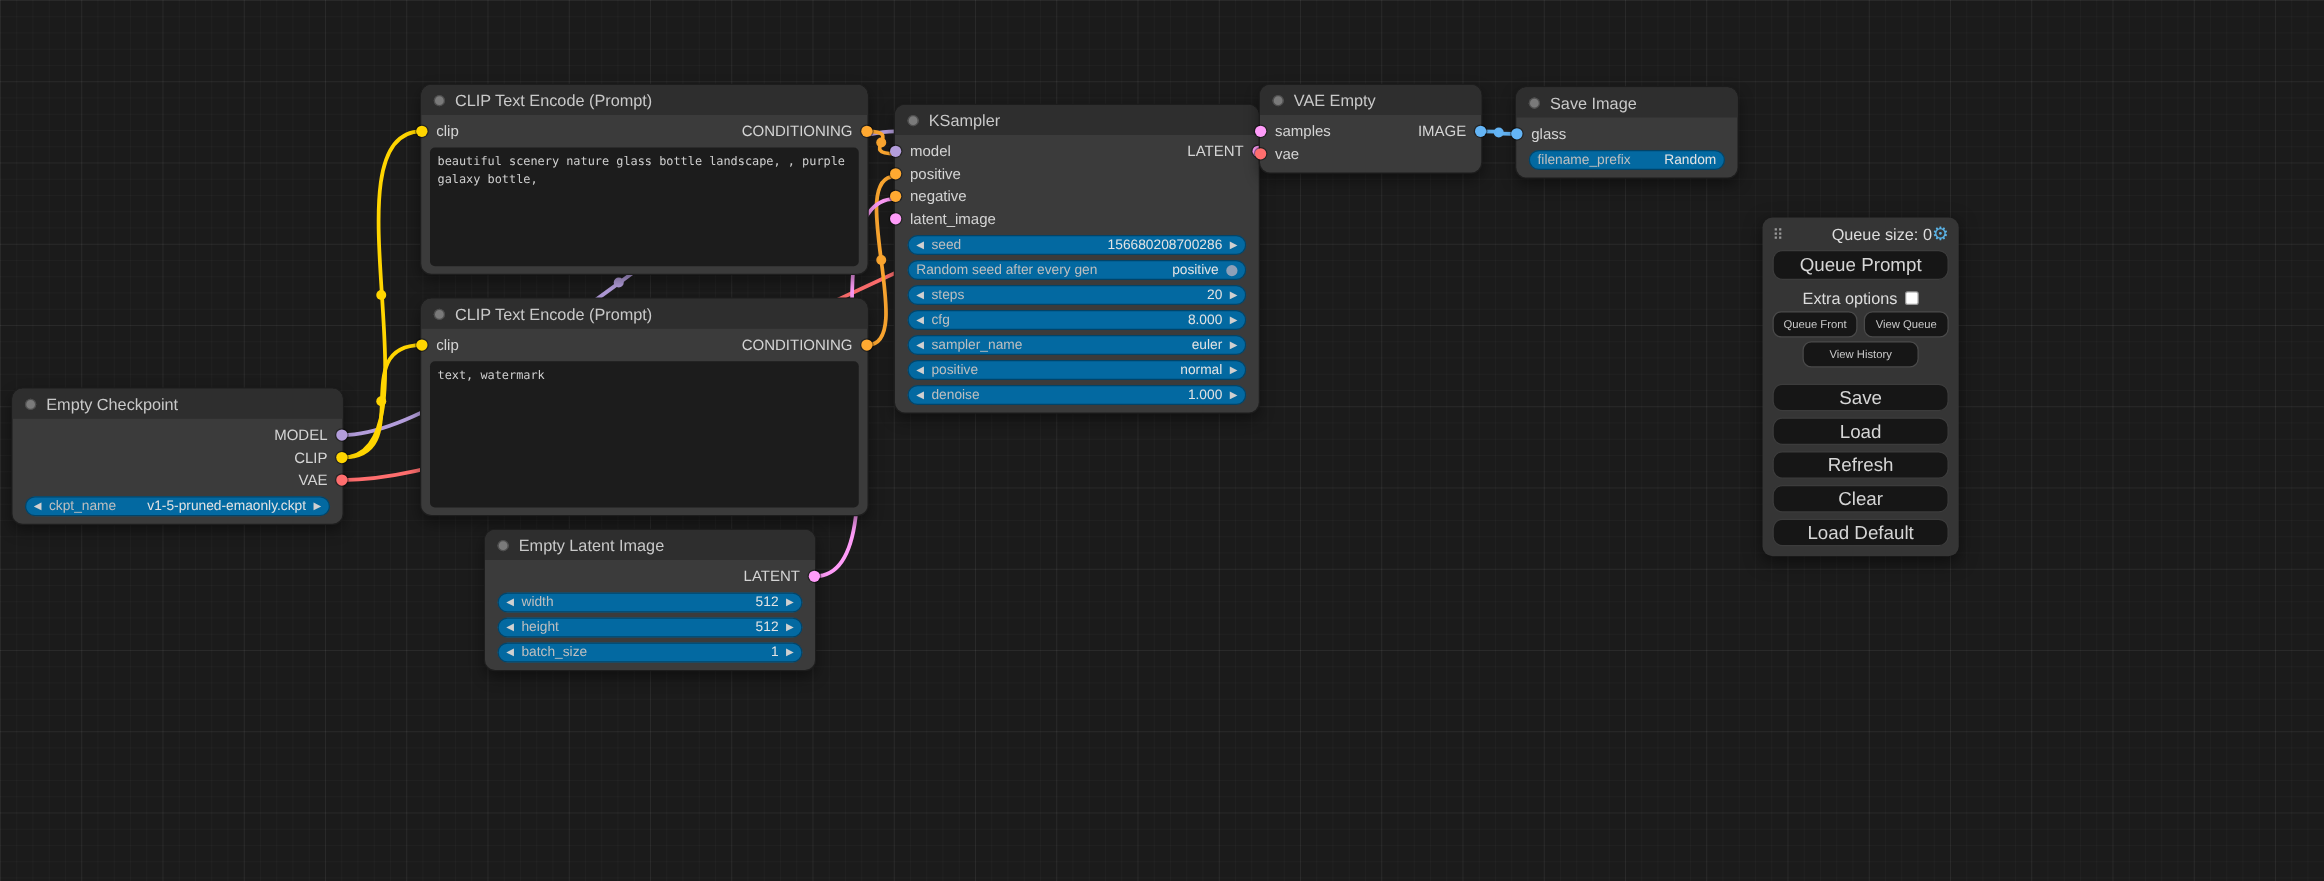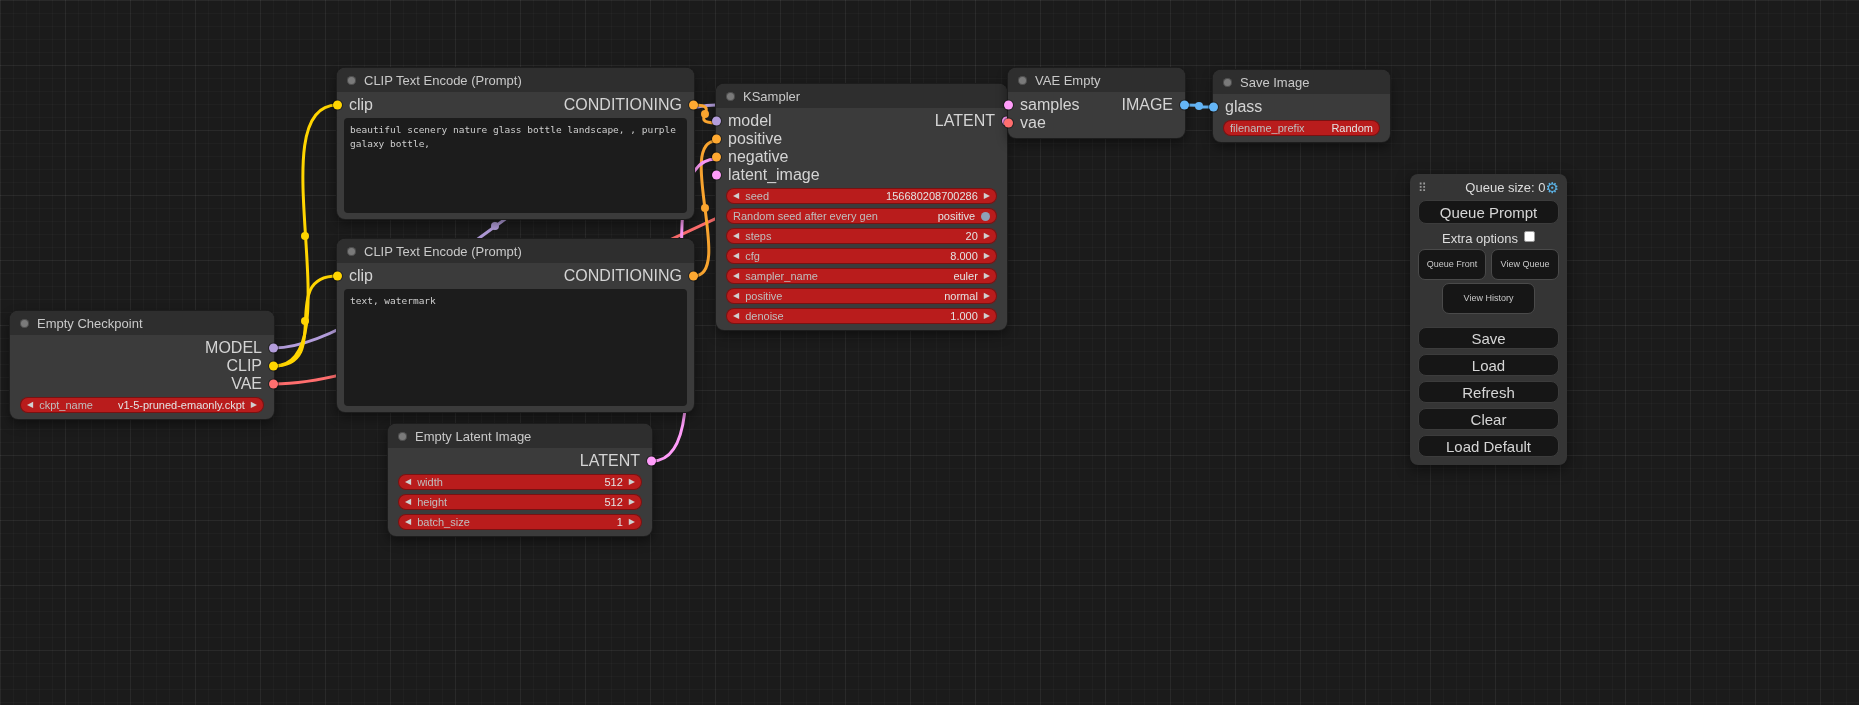--- a/index.html
+++ b/index.html
@@ -19,29 +19,29 @@
   .link{fill:none;stroke-width:3;stroke-linecap:round}
 
   .node{position:absolute;z-index:2;background:#3b3b3b;border-radius:8px;
     box-shadow:0 0 0 1px #1d1d1d,0 5px 12px rgba(0,0,0,.45);
     font-size:12px;color:#d4d4d4}
   .node-title{height:24px;display:flex;align-items:center;gap:8px;padding:0 10px;
     background:#2e2e2e;border-radius:8px 8px 0 0;font-size:13px;color:#c9c9c9;cursor:move}
   .status-dot{width:9px;height:9px;border-radius:50%;background:#7a7a7a;flex:none;
     box-shadow:inset 0 0 0 1px rgba(0,0,0,.35)}
   .node-body{padding:4px 0 6px}
-  .row{position:relative;height:18px;display:flex;padding:0 12px;font-size:16px}
+  .row{position:relative;height:18px;display:flex;align-items:center;padding:0 12px;font-size:12px}
   .in-label{color:#d4d4d4}
   .out-label{margin-left:auto;color:#d4d4d4}
   .dot{width:9px;height:9px;border-radius:50%;position:absolute;top:50%;
     transform:translateY(-50%);box-shadow:0 0 0 1px rgba(0,0,0,.4);cursor:crosshair}
   .dot.in{left:-4px}
   .dot.out{right:-4px}
 
-  .widget{height:16px;margin:4px 10px 0;background:#b91c1c;border-radius:8px;display:flex;
+  .widget{height:16px;margin:4px 10px 0;background:#0369a1;border-radius:8px;display:flex;
     align-items:center;gap:6px;padding:0 7px;font-size:11px;color:#bfbfbf;cursor:pointer;
     box-shadow:inset 0 0 0 1px rgba(0,0,0,.35)}
   .widget .arr{font-size:8px;color:#d0d0d0;flex:none;line-height:1}
   .widget .wlabel{white-space:nowrap}
   .widget .wvalue{margin-left:auto;color:#e3e3e3;white-space:nowrap}
   .toggle-dot{width:9px;height:9px;border-radius:50%;flex:none}
 
   textarea.prompt{display:block;margin:4px 7px 0;width:calc(100% - 14px);background:#1c1c1c;
     border:none;border-radius:4px;color:#cfcfcf;font-family:"DejaVu Sans Mono",monospace;
     font-size:9.5px;line-height:1.5;padding:5px 6px;resize:none;outline:none}
@@ -49,26 +49,26 @@
   .queue-panel{position:absolute;z-index:3;left:1410px;top:174px;width:157px;background:#353535;
     border-radius:8px;padding:4px 8px 8px;box-shadow:0 4px 14px rgba(0,0,0,.5)}
   .qp-header{display:flex;align-items:center;color:#ddd;font-size:13px;padding:2px 0 3px}
   .drag-handle{color:#999;font-size:12px;cursor:grab}
   .queue-size{flex:1;text-align:right}
   .gear-icon{font-size:15px;line-height:1;cursor:pointer}
   button{font-family:Liberation Sans, sans-serif}
   .qp-big{display:block;width:100%;height:22px;margin-top:5px;background:#161616;color:#d6d6d6;
     border:1px solid #3c3c3c;border-radius:8px;font-size:15px;line-height:1;padding:0;cursor:pointer}
   .qp-big.primary{height:24px;margin-top:2px}
-  .extra-row{display:flex;justify-content:center;gap:6px;color:#ddd;
+  .extra-row{display:flex;align-items:center;justify-content:center;gap:6px;color:#ddd;
     font-size:13px;margin:7px 0 3px}
   .extra-row input{appearance:none;-webkit-appearance:none;width:11px;height:11px;background:#fff;
     border:1px solid #999;border-radius:2px;margin:0;cursor:pointer}
   .qp-small-row{display:flex;gap:5px;margin-top:3px}
-  .qp-small{flex:1;height:31px;background:#161616;color:#c9c9c9;border:1px solid #4a4a4a;
+  .qp-small{flex:1;height:21px;background:#161616;color:#c9c9c9;border:1px solid #4a4a4a;
     border-radius:7px;font-size:9px;line-height:1;padding:0;cursor:pointer}
   .qp-small.history{flex:none;width:66%;margin:3px auto 0;display:block}
   .qp-gap{height:8px}
 </style>
 </head>
 <body>
 
 <svg id="links" width="1859" height="705" viewBox="0 0 1859 705">
   <path class="link" d="M 274 348 C 384 348 606 105 716 105" stroke="#B39DDB"></path>
   <circle cx="495" cy="226" r="4" fill="#B39DDB"></circle>

